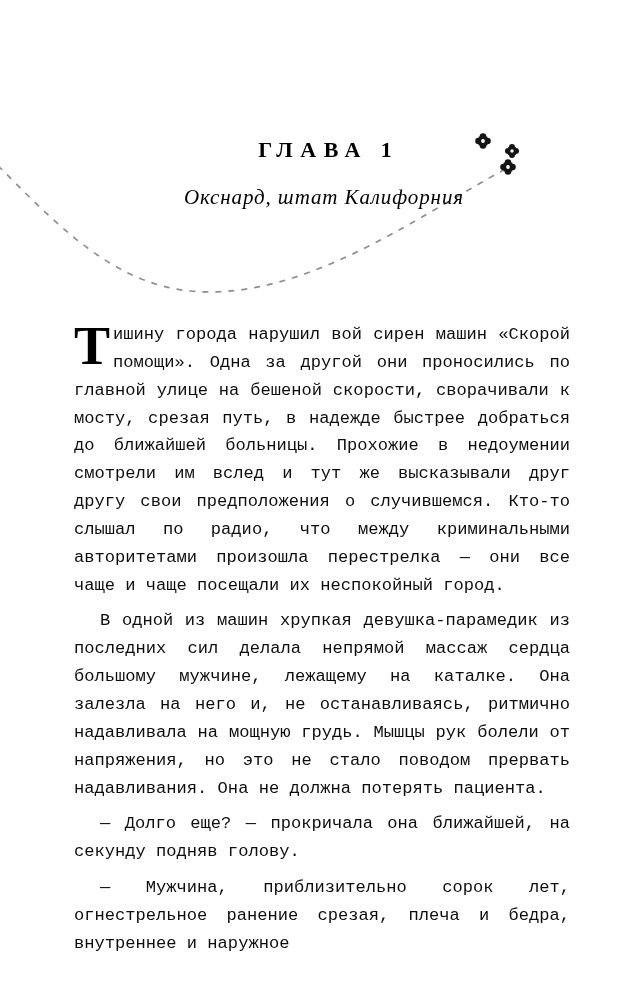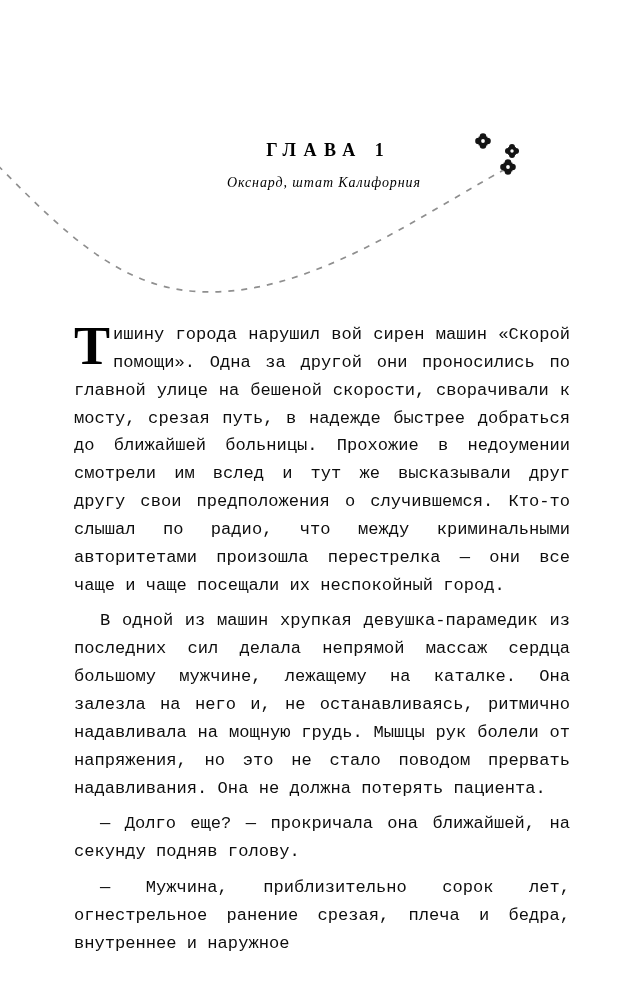--- a/index.html
+++ b/index.html
@@ -41,36 +41,36 @@
   #chapter-header {
     position: absolute;
     left: 0;
     top: 140px;
     width: 644px;
     text-align: center;
   }
   #chapter-title {
     font-family: "Liberation Serif", "DejaVu Serif", serif;
     font-weight: bold;
-    font-size: 18px;
+    font-size: 22px;
     letter-spacing: 7.5px;
     text-indent: 7.5px;
     color: #000000;
     line-height: 20px;
     margin: 0;
     padding-left: 6px;
   }
   #chapter-subtitle {
     font-family: "Liberation Serif", "DejaVu Serif", serif;
     font-style: italic;
-    font-size: 14px;
+    font-size: 21px;
     letter-spacing: 0.9px;
     color: #000000;
     line-height: 24px;
-    margin: 0;
+    margin: 14px;
     padding-top: 11px;
     padding-left: 4px;
   }
 
   
   #body-text {
     position: absolute;
     left: 66px;
     top: 313px;
     width: 512px;

